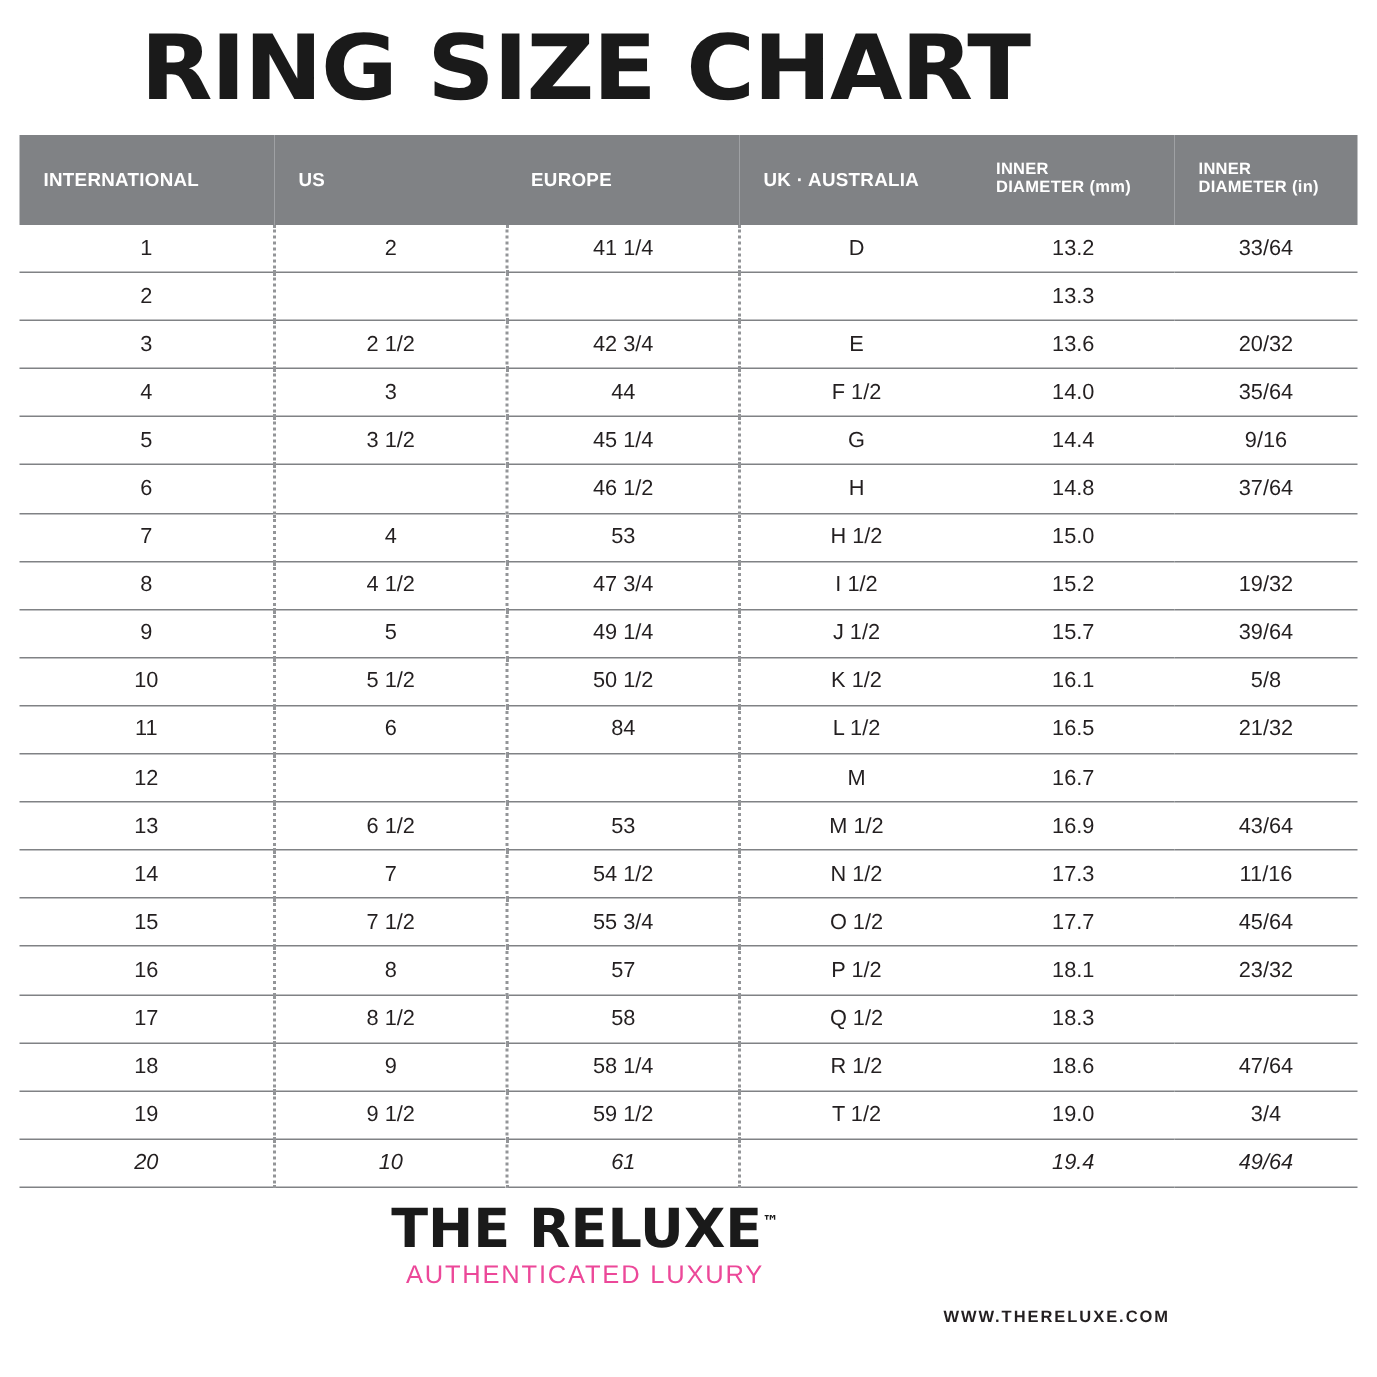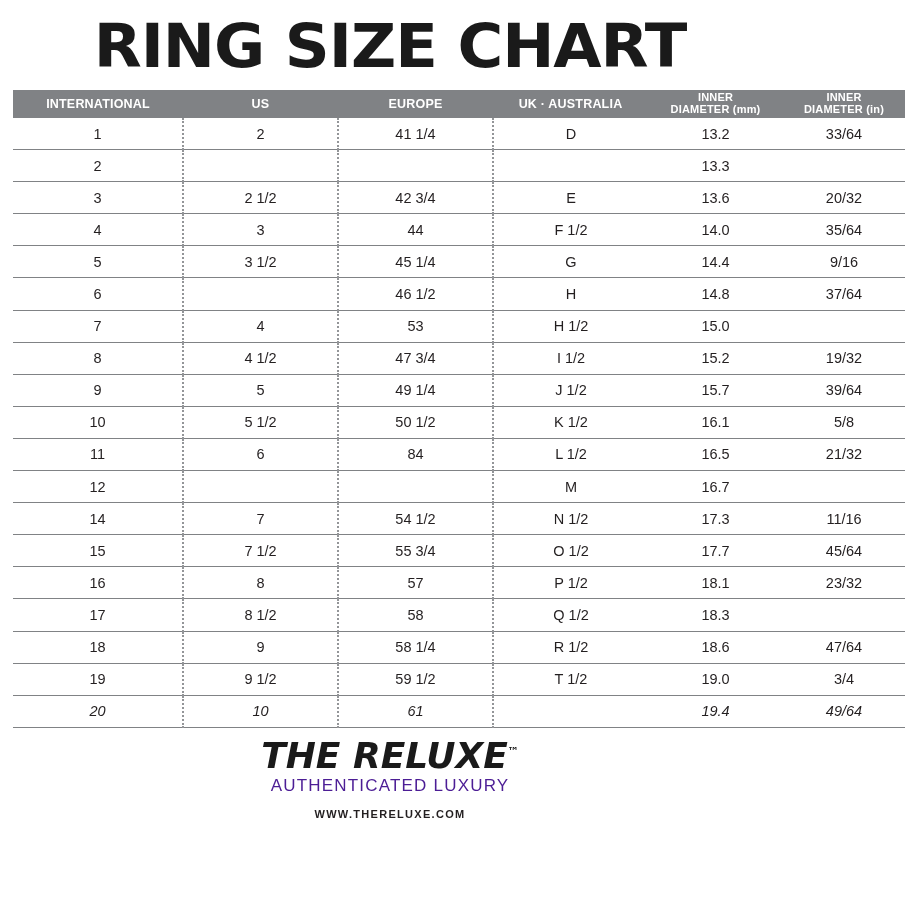--- a/index.html
+++ b/index.html
@@ -38,22 +38,22 @@
     margin: 0 13px;
     table-layout: fixed;
   }
   thead th {
     background: #808285;
     color: #ffffff;
     font-size: 12.5px;
     font-weight: 700;
     letter-spacing: 0.2px;
     height: 28px;
-    padding: 0;
-    text-align: center;
+    padding: 16px;
+    text-align: left;
     vertical-align: middle;
     border: none;
   }
   thead th .two-line {
     display: block;
     line-height: 1.05;
     font-size: 11px;
   }
   tbody td {
     height: 31.1px;
@@ -78,41 +78,41 @@
   }
   .brand {
     font-family: "DejaVu Sans", sans-serif;
     font-size: 36px;
     font-weight: 900;
     letter-spacing: 0px;
     line-height: 1;
     color: #1a1a1a;
     position: relative;
     display: inline-block;
-    font-style: italic;
   }
   .brand .tm {
     font-size: 11px;
     vertical-align: super;
     font-weight: 700;
     letter-spacing: 0;
   }
   .tagline {
     font-size: 17px;
     letter-spacing: 1.2px;
     margin-top: 2px;
-    color: #4c1d95;
+    color: #ec4899;
     font-family: "Liberation Sans", sans-serif;
   }
   .url {
     font-size: 11px;
     font-weight: 700;
     letter-spacing: 1.3px;
     margin-top: 12px;
     color: #231f20;
+    text-align: right;
   }
 </style>
 </head>
 <body>
 
 <div class="page">
 
   <div class="title">RING SIZE CHART</div>
 
   <table>
@@ -231,20 +231,28 @@
       </tr>
       <tr>
         <td class="sep">12</td>
         <td class="sep"></td>
         <td class="sep"></td>
         <td>M</td>
         <td>16.7</td>
         <td></td>
       </tr>
       <tr>
+        <td class="sep">13</td>
+        <td class="sep">6 1/2</td>
+        <td class="sep">53</td>
+        <td>M 1/2</td>
+        <td>16.9</td>
+        <td>43/64</td>
+      </tr>
+      <tr>
         <td class="sep">14</td>
         <td class="sep">7</td>
         <td class="sep">54 1/2</td>
         <td>N 1/2</td>
         <td>17.3</td>
         <td>11/16</td>
       </tr>
       <tr>
         <td class="sep">15</td>
         <td class="sep">7 1/2</td>

